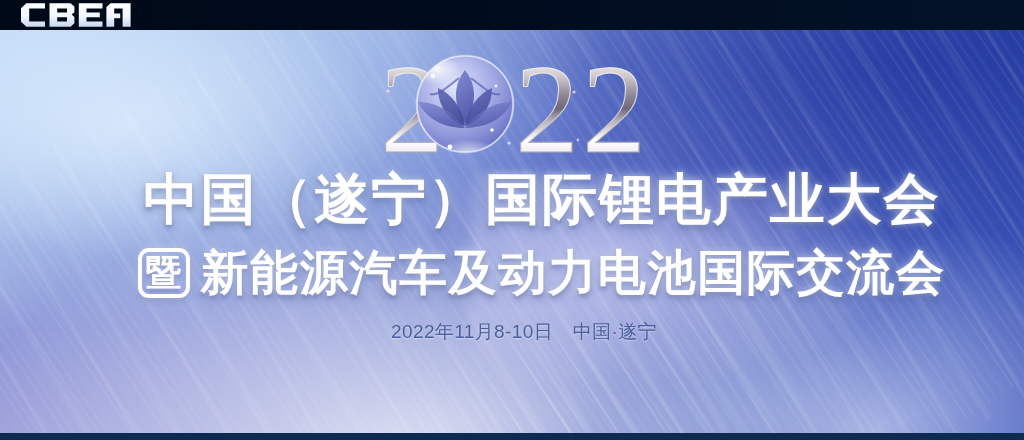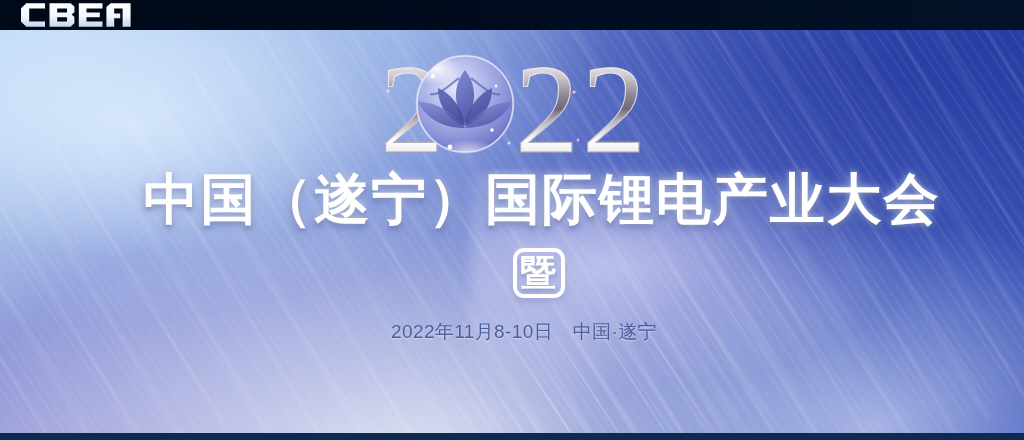--- a/index.html
+++ b/index.html
@@ -397,20 +397,21 @@
         <circle cx="202" cy="92" r="1.4" fill="#d8c4ff"></circle>
         <circle cx="133" cy="95" r="1.5" fill="#cfe8ff"></circle>
       </g>
     </svg>
   </div>
 
   <div class="titles">
     <div class="title-line1">中国（遂宁）国际锂电产业大会</div>
     <div class="title-line2">
       <span class="ji-box">暨</span>
+      <span class="line2-text">新能源汽车及动力电池国际交流会</span>
     </div>
   </div>
 
   <div class="date-line">
     <span>2022年11月8-10日</span>
     <span class="loc">中国·遂宁</span>
   </div>
 
   <div class="bottom-rule"></div>
 

